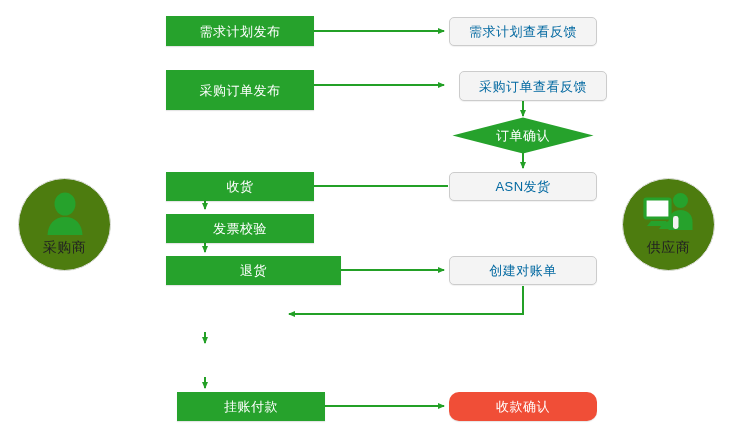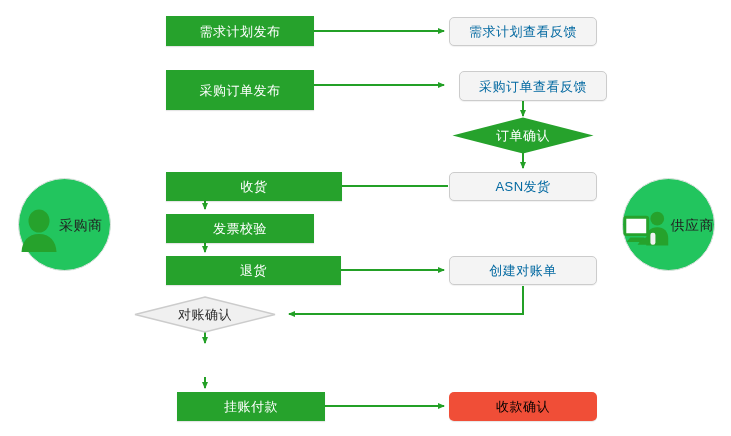--- a/index.html
+++ b/index.html
@@ -18,36 +18,36 @@
   .node-green{
     background:#26a22c;color:#ffffff;border-radius:0;
     box-shadow:0 1px 1px rgba(0,0,0,.10);
     margin-left:35px;
   }
   .node-gray{
     background:#f4f4f4;color:#0369a1;border:1px solid #cccccc;
     border-radius:5px;box-shadow:0 1px 1px rgba(0,0,0,.06);
   }
   .node-red{
-    background:#f04e37;color:#000000;border-radius:5px;
+    background:#f04e37;color:#ffffff;border-radius:10px;
     box-shadow:0 1px 1px rgba(0,0,0,.10);
   }
   .diamond{
     position:absolute;z-index:3;
     display:flex;align-items:center;justify-content:center;
   }
   .diamond .dlabel{
     position:relative;z-index:4;font-size:13px;line-height:1;
     letter-spacing:.5px;white-space:nowrap;
   }
   .diamond svg{position:absolute;left:0;top:0;}
   .actor{
     position:absolute;z-index:3;border-radius:50%;
-    background:#22c55e;border:1px solid #e2e2e2;
-    display:flex;flex-direction:row;align-items:center;
+    background:#4d7c0f;border:1px solid #e2e2e2;
+    display:flex;flex-direction:column;align-items:center;
     justify-content:flex-start;box-sizing:border-box;
   }
   .actor-icon{margin-top:12px;height:46px;display:block;}
   .actor-label{
     font-size:14px;color:#222222;margin-top:2px;
     letter-spacing:.5px;white-space:nowrap;
   }
   svg#wires{position:absolute;left:0;top:0;z-index:1;}
 </style>
 </head>
@@ -110,32 +110,26 @@
       <path d="M28,28 C22,30 18,33 16,37 L28,37 Z" fill="#26a22c"></path>
       <rect x="30" y="24" width="5.5" height="13" rx="2.4" fill="#f2f2f2"></rect>
     </svg>
     <span class="actor-label">供应商</span>
   </div>
 
   <div class="node node-green" style="left:131px;top:16px;width:148px;height:30px;">需求计划发布</div>
 
   <div class="node node-green" style="left:131px;top:70px;width:148px;height:40px;">采购订单发布</div>
 
-  <div class="node node-green" style="left:131px;top:172px;width:176px;height:29px;">收货</div>
+  <div class="node node-green" style="left:131px;top:172px;width:148px;height:29px;">收货</div>
 
   <div class="node node-green" style="left:131px;top:214px;width:148px;height:29px;">发票校验</div>
 
   <div class="node node-green" style="left:131px;top:256px;width:175px;height:29px;">退货</div>
 
-  <div class="diamond" style="left:134px;top:296px;width:142px;height:37px;">
-    <svg width="142" height="37" viewBox="0 0 142 37">
-      <polygon points="71,1 141,18.5 71,36 1,18.5" fill="#f0f0f0" stroke="#cccccc" stroke-width="1.4"></polygon>
-    </svg>
-    <span class="dlabel" style="color:#2b2b2b;">对账确认</span>
-  </div>
 
 
   <div class="node node-green" style="left:142px;top:392px;width:148px;height:29px;">挂账付款</div>
 
   <div class="node node-gray" style="left:449px;top:17px;width:148px;height:29px;">需求计划查看反馈</div>
 
   <div class="node node-gray" style="left:459px;top:71px;width:148px;height:30px;">采购订单查看反馈</div>
 
   <div class="diamond" style="left:452px;top:117px;width:142px;height:37px;">
     <svg width="142" height="37" viewBox="0 0 142 37">

